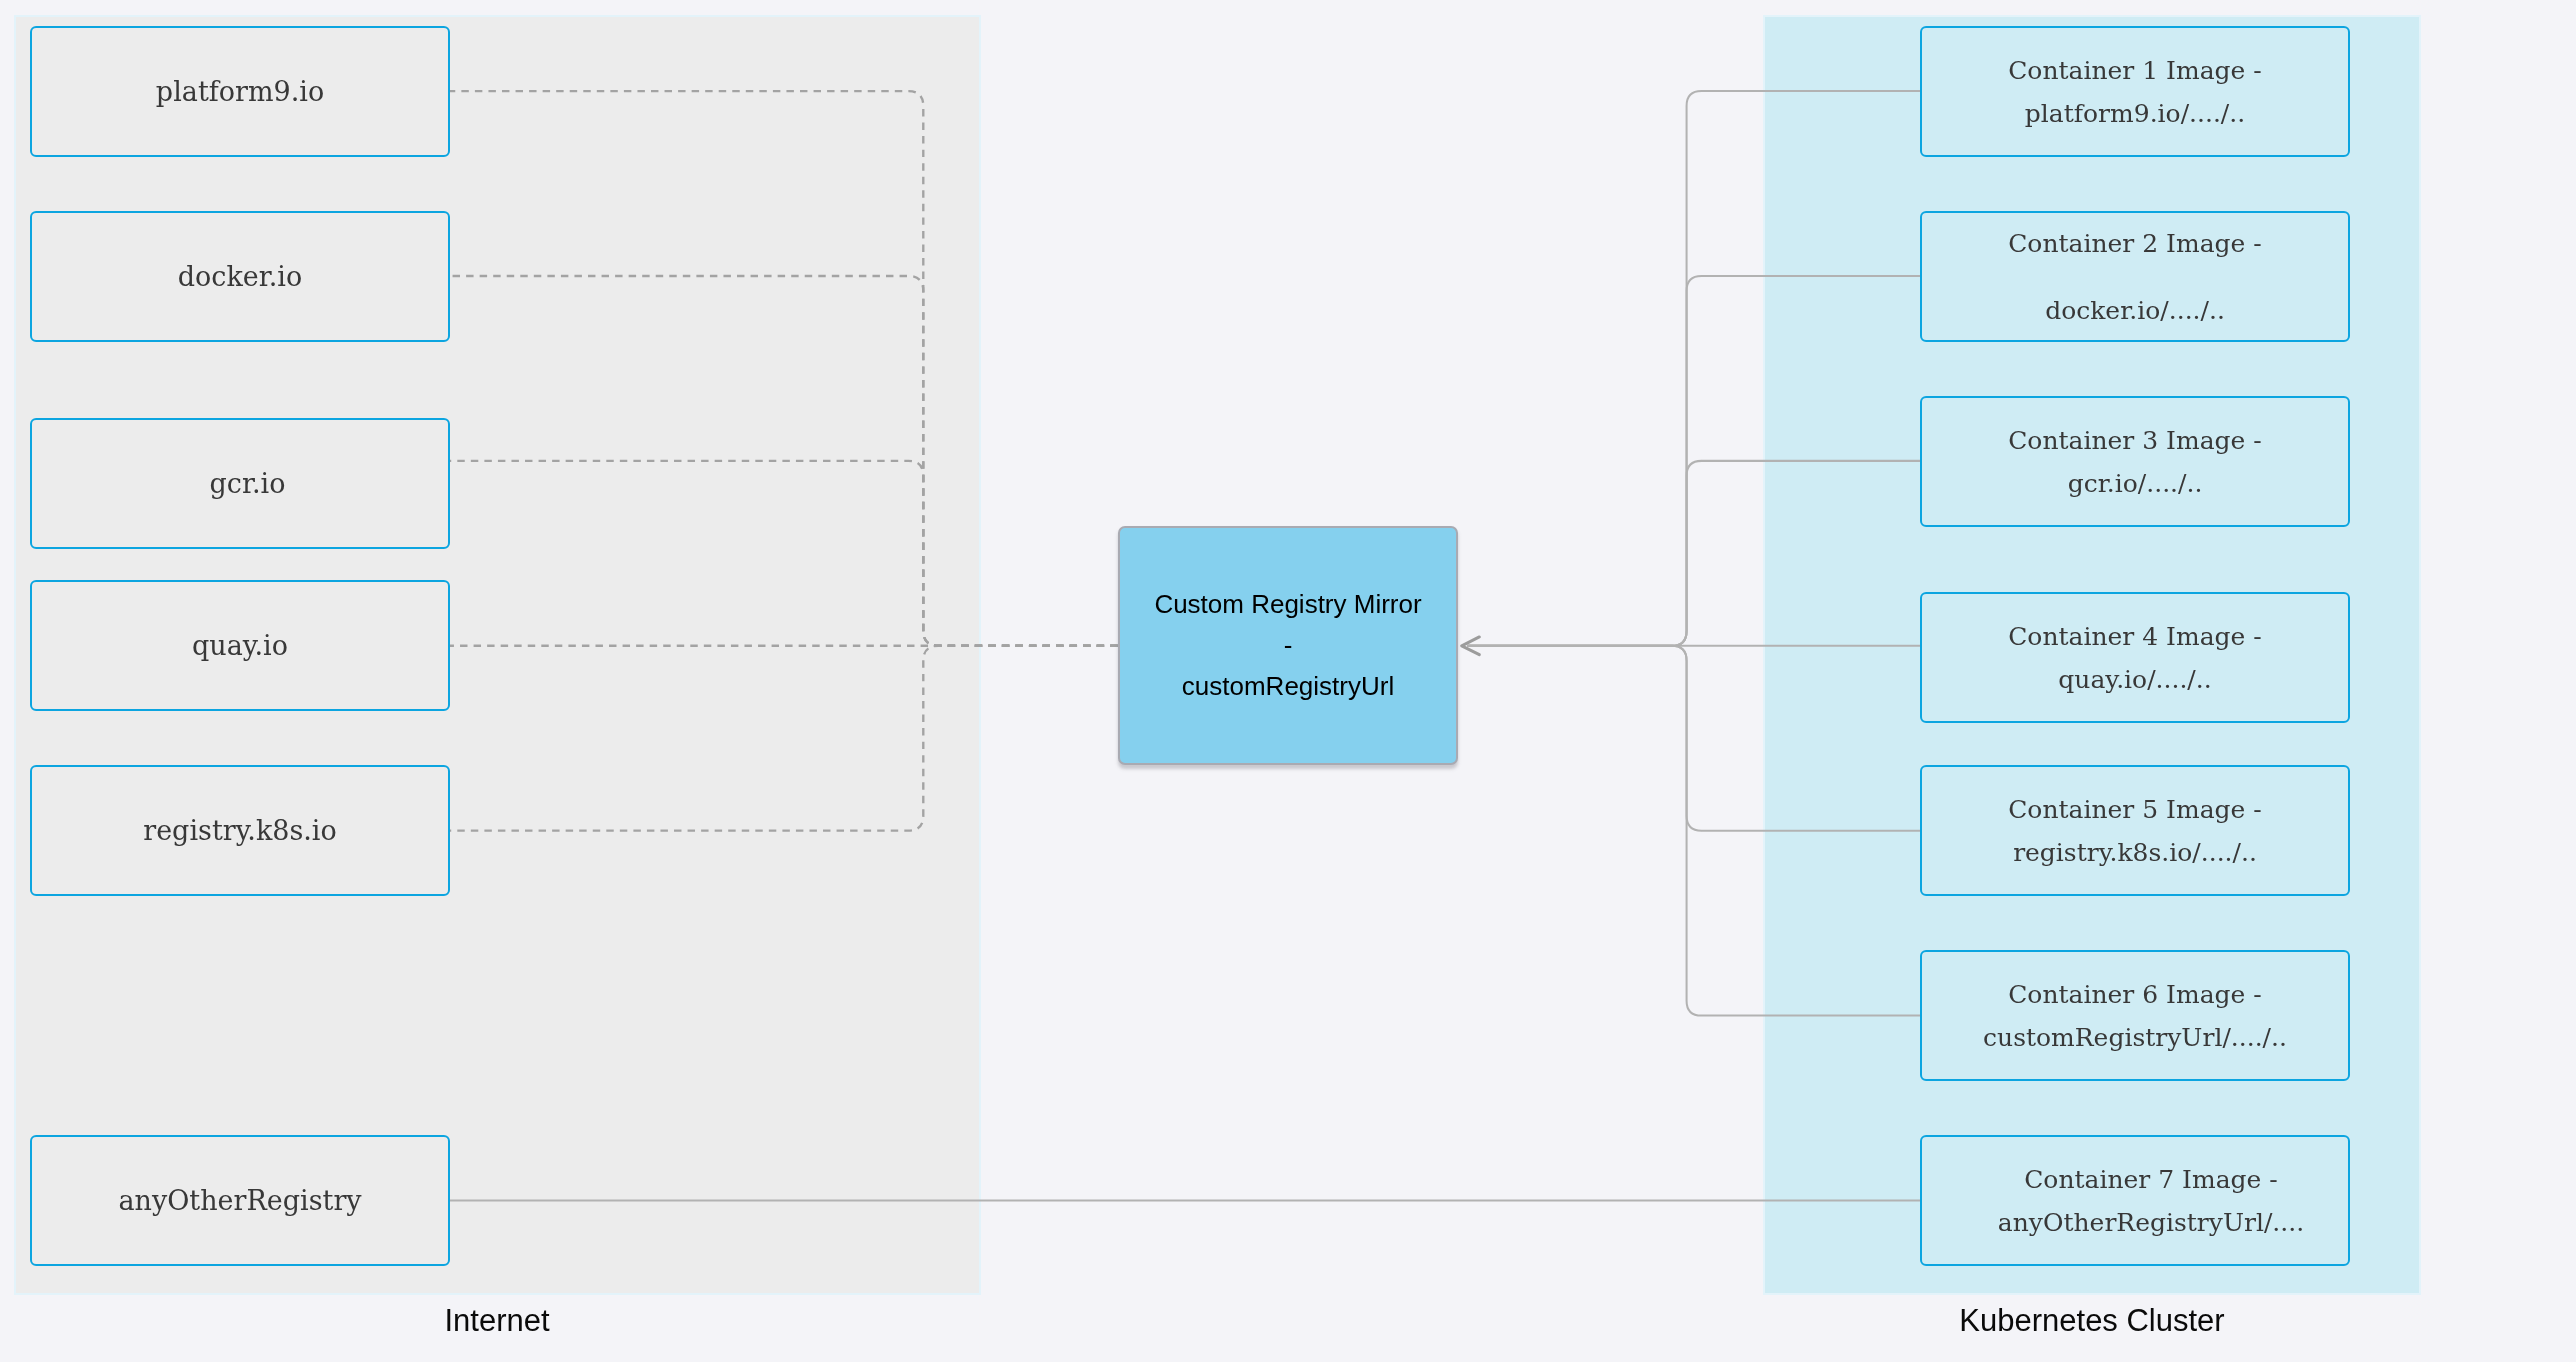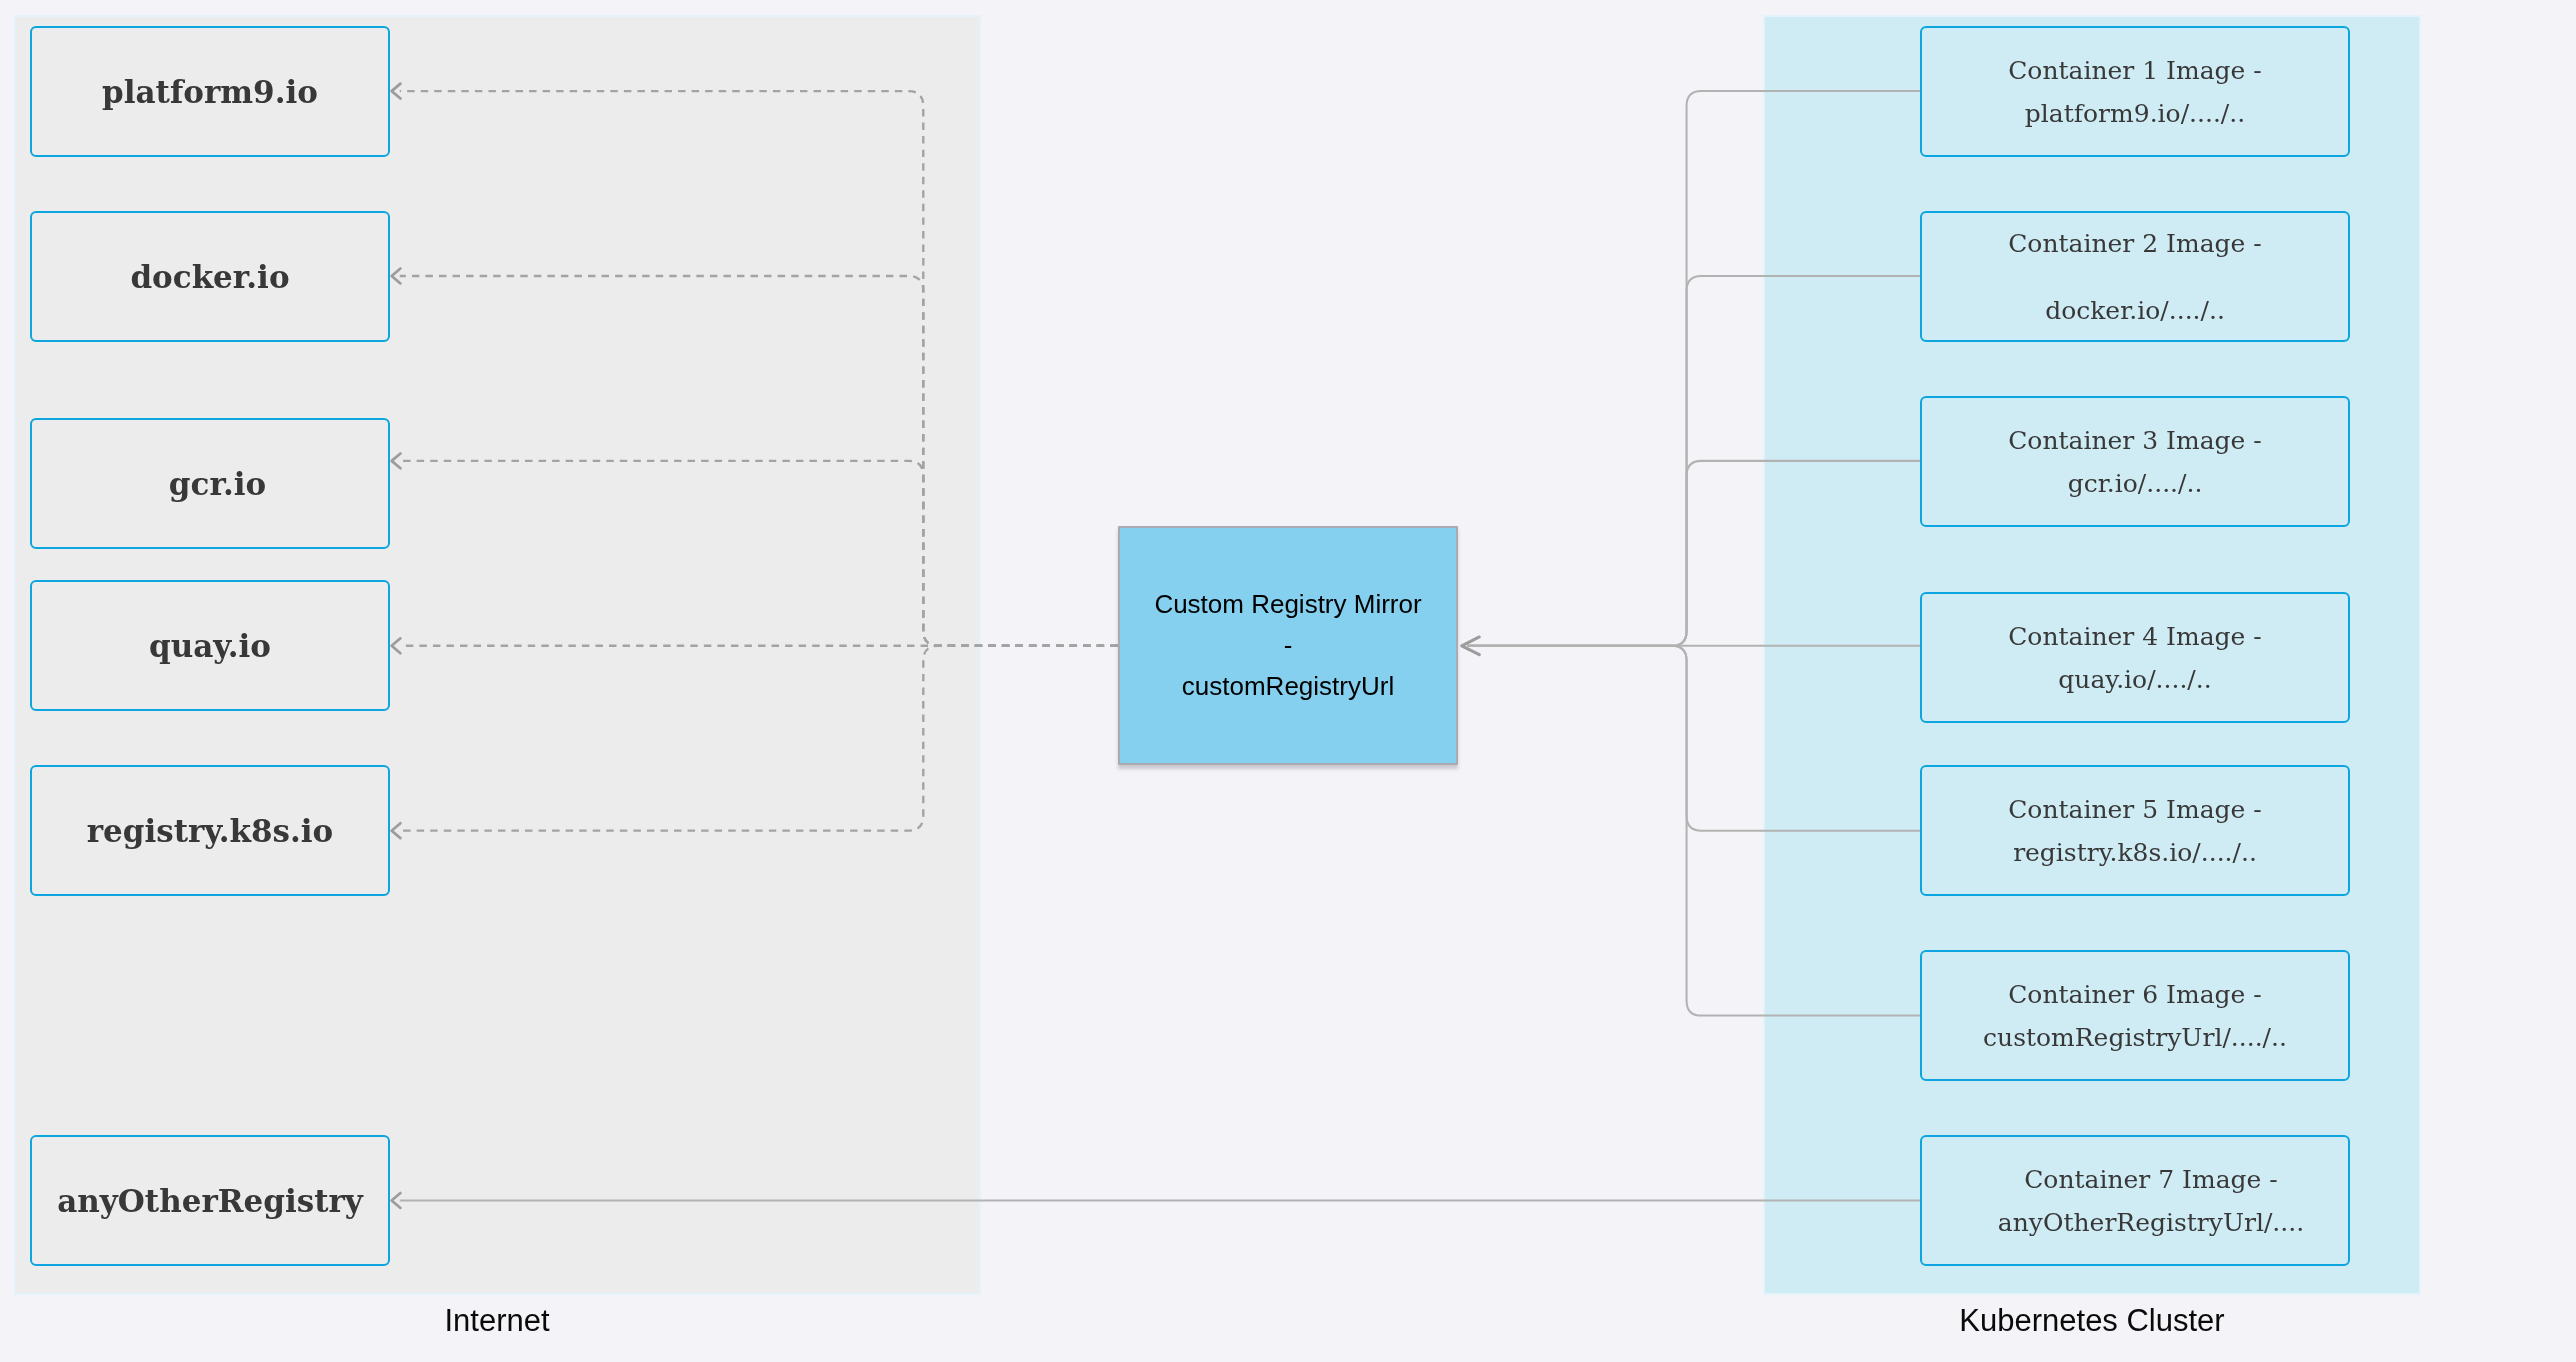--- a/index.html
+++ b/index.html
@@ -24,34 +24,34 @@
 
   .node{
     position:absolute;box-sizing:border-box;
     border:2.7px solid #0CA5E0;border-radius:6.1px;
     display:flex;flex-direction:column;align-items:center;justify-content:center;
     text-align:center;
     font-family:"DejaVu Serif", serif;
     color:#383838;
   }
   .node-registry{
-    left:30px;width:360px;height:131px;
-    background:#ECECEC;font-size:31px;font-weight:bold;
+    left:30px;width:420px;height:131px;
+    background:#ECECEC;font-size:27px;
   }
   .node-container{
     left:1920px;width:430px;height:131px;
     background:#CFECF4;font-size:25px;line-height:43px;
   }
   .node-line{white-space:nowrap;}
 
   .mirror-node{
     position:absolute;left:1118px;top:526px;width:340px;height:239px;
     box-sizing:border-box;
     background:#85D0EE;
-    border:2px solid #A9AAB2;border-radius:1px;
+    border:2px solid #A9AAB2;border-radius:7px;
     box-shadow:0 3.4px 3.4px rgba(120,120,130,0.35);
     display:flex;flex-direction:column;align-items:center;justify-content:center;
     font-size:26px;line-height:41px;color:#000;
     text-align:center;
   }
 
   .group-label{
     position:absolute;top:1302px;height:38px;
     font-size:31px;color:#0a0a0a;
     display:flex;align-items:center;justify-content:center;

